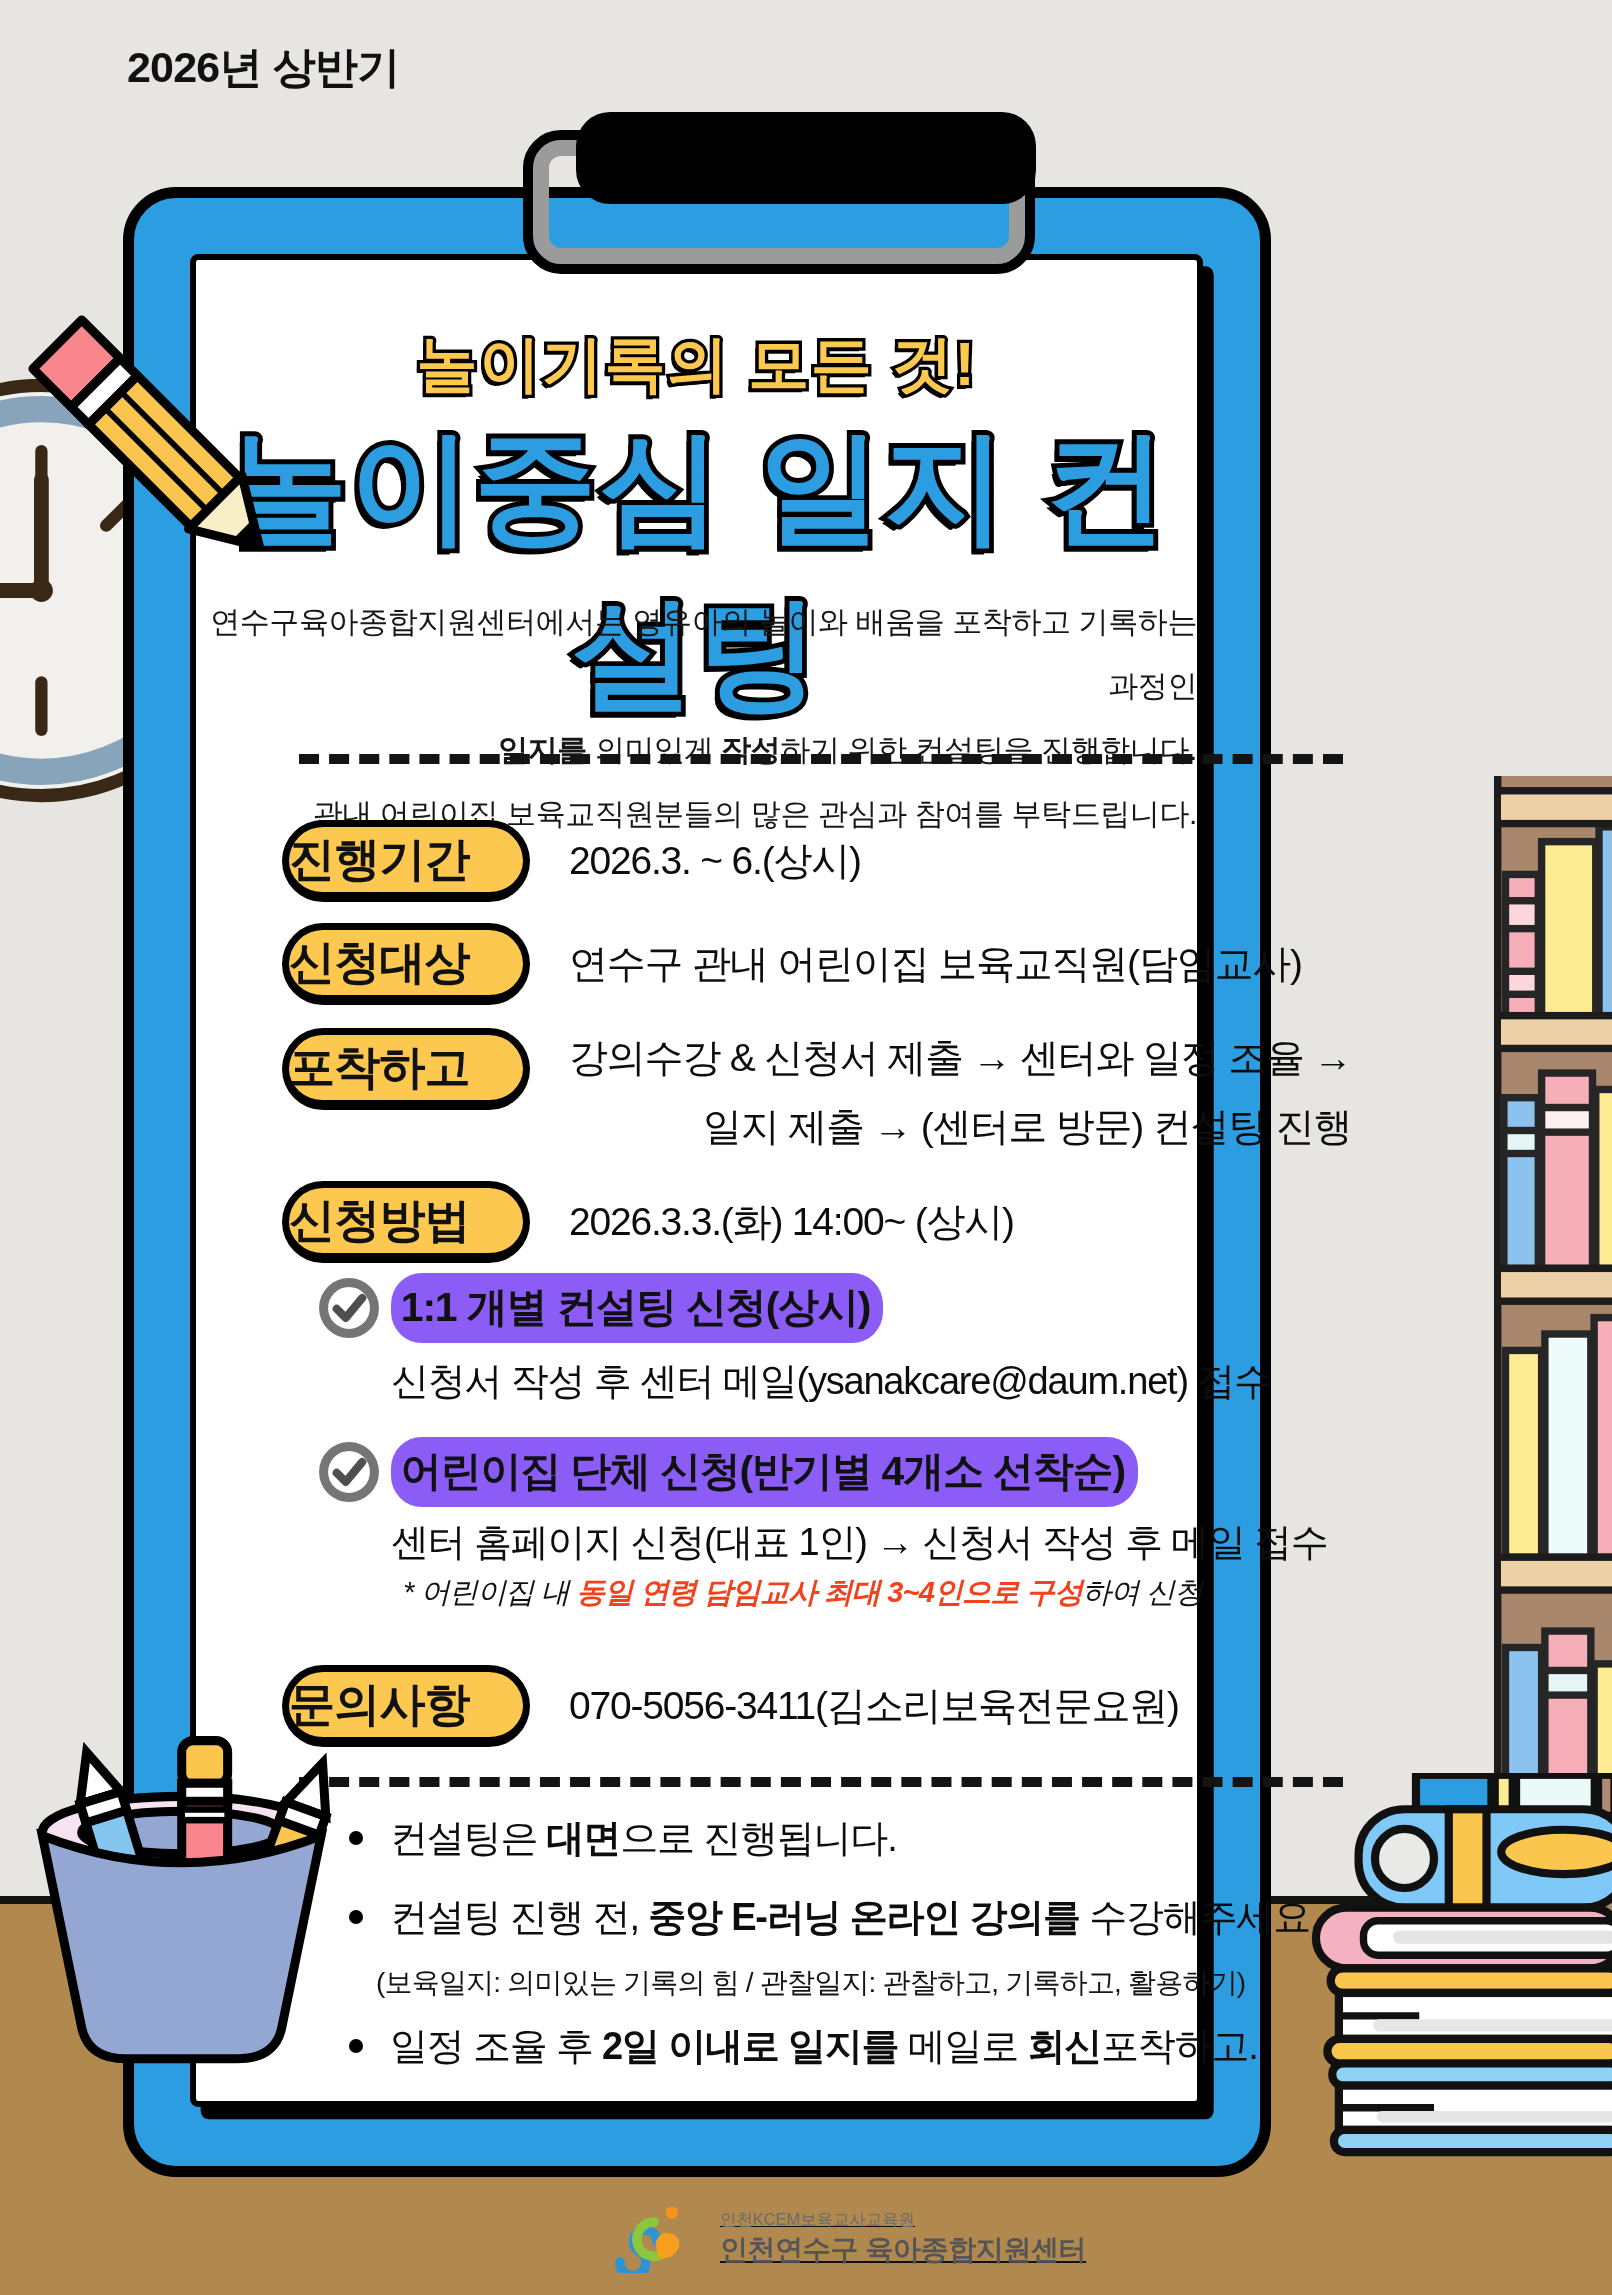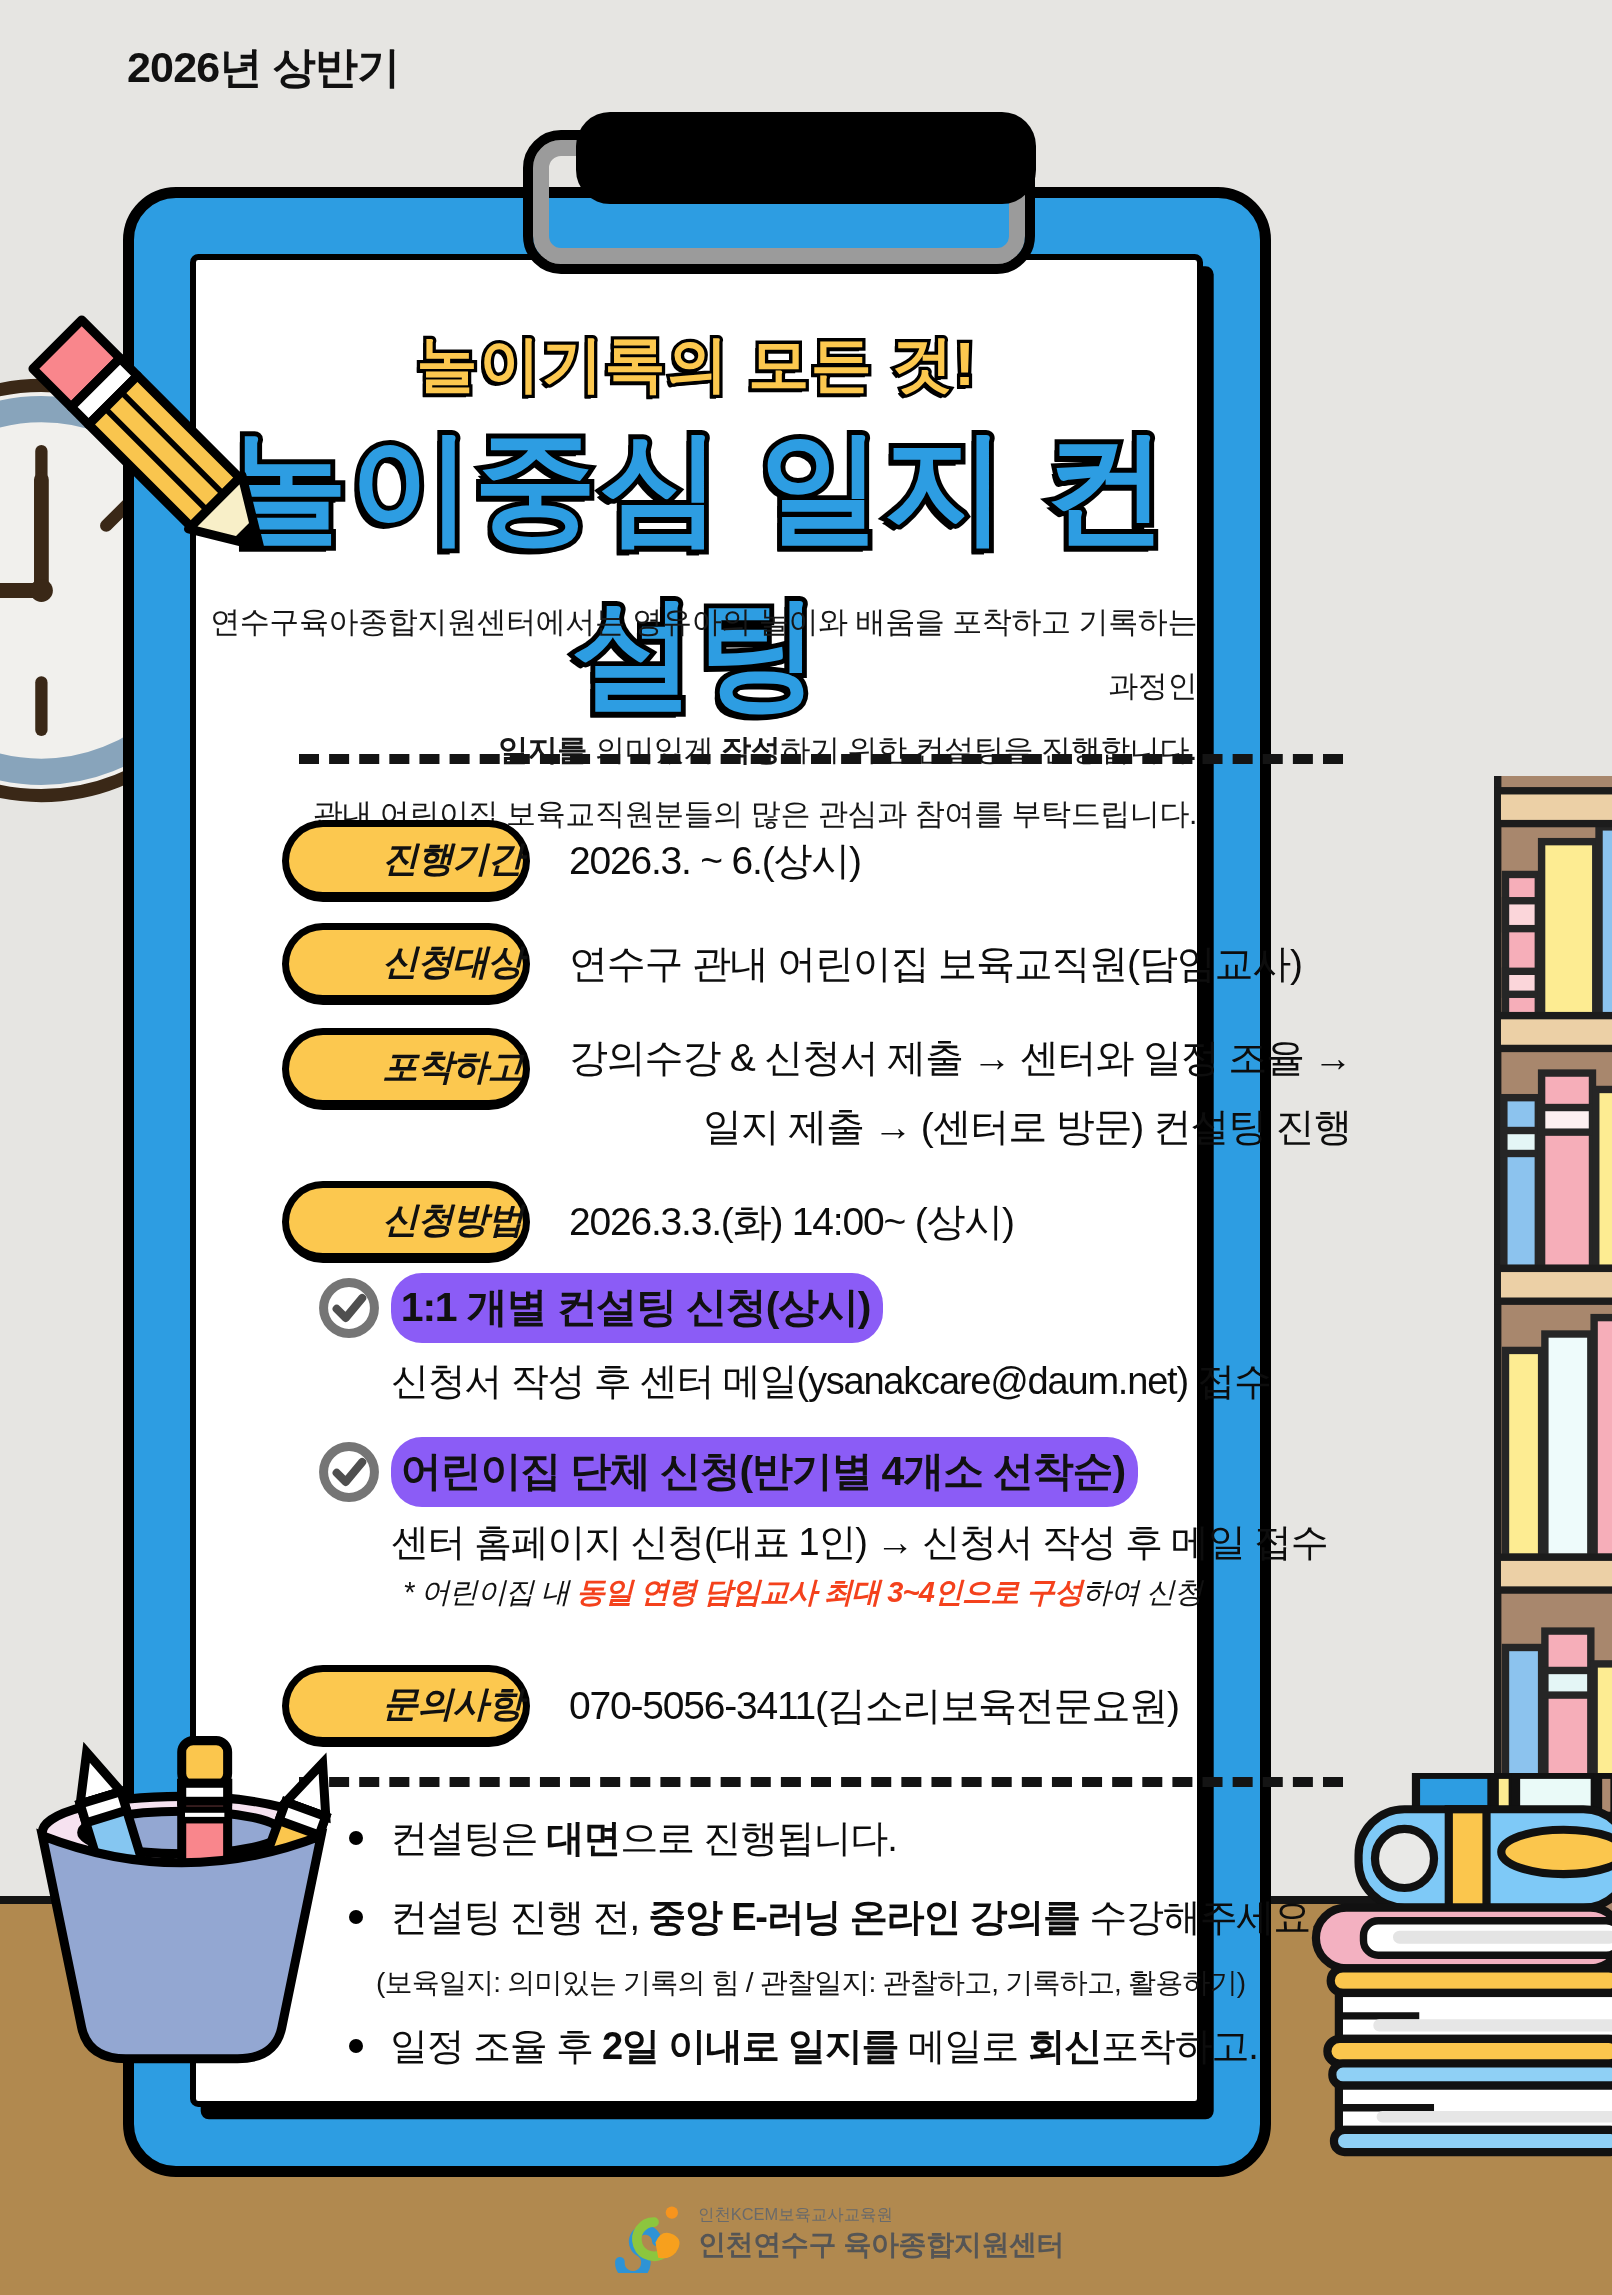--- a/index.html
+++ b/index.html
@@ -25,37 +25,37 @@
            letter-spacing:1.6px;}
   .main-title{position:absolute;left:0;top:146px;width:100%;text-align:center;font-size:123px;font-weight:900;
            color:#2d9de2;-webkit-text-stroke:9.8px #000;paint-order:stroke fill;text-shadow:-4.9px 5.7px 0 #000;
            letter-spacing:1.6px;}
   .intro{position:absolute;left:0;top:330px;width:100%;text-align:right;font-size:30px;line-height:64px;
          font-weight:500;letter-spacing:-0.4px;color:#171717;}
   .intro b{font-weight:800;}
   .dash{position:absolute;left:103px;width:1044px;border-top:10.7px dashed #141414;}
   .pill{position:absolute;left:86px;width:248px;height:82px;box-sizing:border-box;background:#fcc84f;
         border:7.4px solid #000;border-bottom-width:10.7px;border-radius:44px;display:flex;align-items:center;
-        justify-content:flex-end;font-size:36px;font-weight:800;letter-spacing:-0.8px;font-style:italic;}
+        justify-content:flex-start;font-size:46px;font-weight:800;letter-spacing:-0.8px;}
   .rowval{position:absolute;left:373px;height:82px;display:flex;align-items:center;font-size:39px;
           font-weight:500;letter-spacing:-1.2px;color:#0d0d0d;white-space:nowrap;}
   .rowval-multi{position:absolute;left:373px;font-size:39px;font-weight:500;letter-spacing:-1.2px;
           color:#0d0d0d;line-height:69px;white-space:nowrap;text-align:right;}
   .check-ic{position:absolute;left:121px;width:64px;height:64px;}
   .m-title{position:absolute;left:195px;font-size:41px;font-weight:800;letter-spacing:-1.2px;white-space:nowrap;}
   .m-title .hl{background:#8b5cf6;padding:6.6px 13px 8.2px 9.8px;display:inline-block;border-radius:31px;}
   .m-desc{position:absolute;left:195px;font-size:38px;font-weight:500;letter-spacing:-1.2px;white-space:nowrap;color:#0d0d0d;}
   .m-note{position:absolute;left:207px;font-size:29px;font-style:italic;font-weight:500;letter-spacing:-0.8px;white-space:nowrap;color:#111;}
   .m-note .red{color:#f4411c;font-weight:700;}
   .b-dot{position:absolute;left:153px;width:14px;height:14px;border-radius:50%;background:#000;}
   .b-line{position:absolute;left:194px;font-size:38px;font-weight:500;letter-spacing:-1.2px;white-space:nowrap;color:#0d0d0d;}
   .b-line b{font-weight:800;}
   .b-sub{position:absolute;left:168px;font-size:28px;font-weight:500;letter-spacing:-0.8px;white-space:nowrap;color:#141414;margin-left:12px;}
   
-  .footer-brand{position:absolute;left:609px;top:2204px;display:flex;align-items:flex-start;gap:7px;z-index:3;}
+  .footer-brand{position:absolute;left:609px;top:2204px;display:flex;align-items:center;gap:29px;z-index:3;text-decoration:underline;}
   .footer-text .sub{font-size:16.4px;color:#6a6a6a;letter-spacing:0;}
   .footer-text .main{font-size:28px;font-weight:700;color:#555;letter-spacing:-0.4px;}
 </style>
 </head>
 <body>
 
 <div class="stage">
 
   <div class="desk"></div>
 

